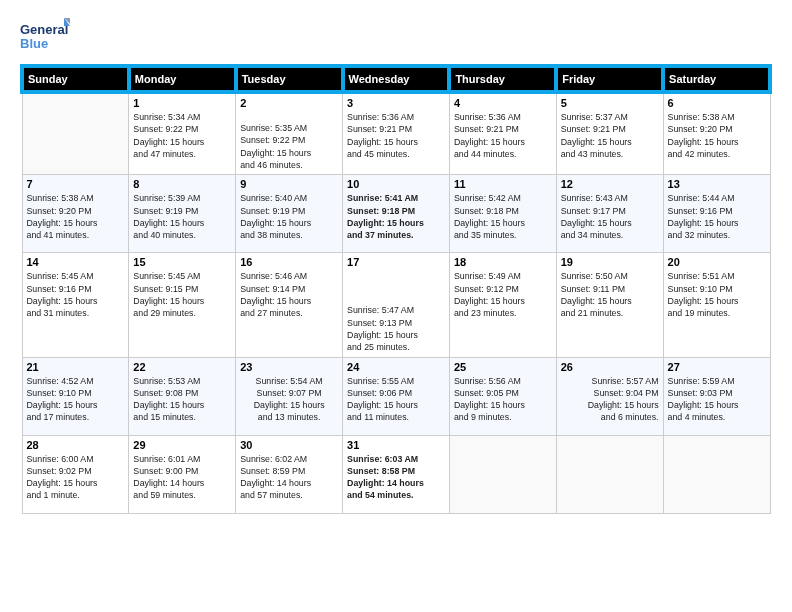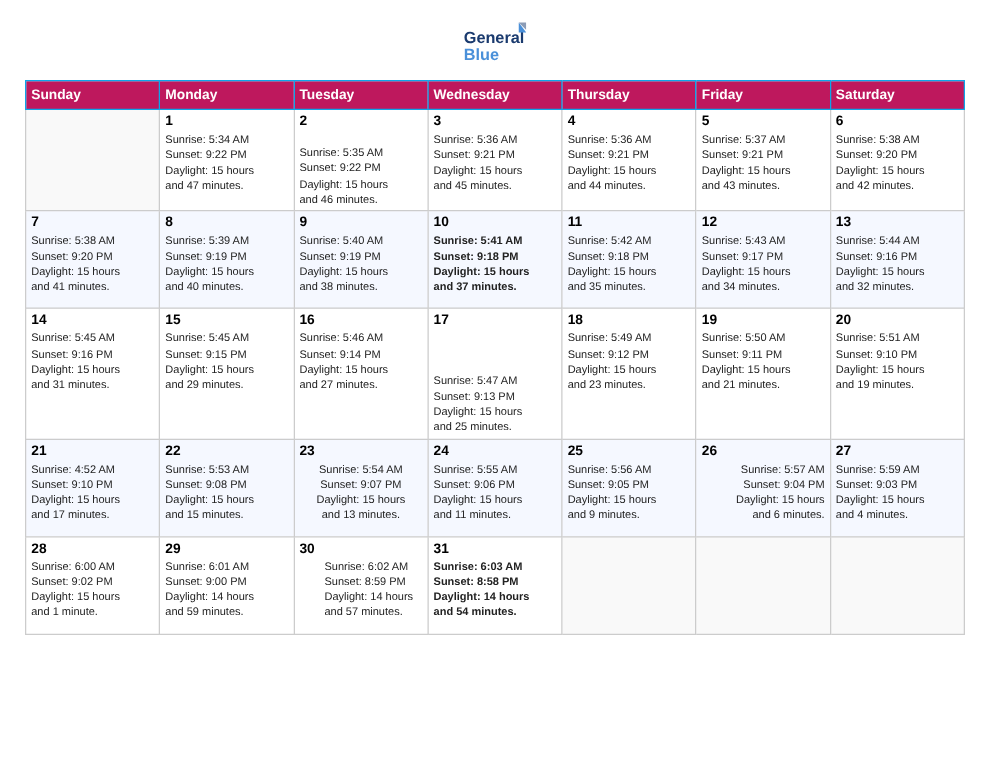--- a/index.html
+++ b/index.html
@@ -10,21 +10,21 @@
       background: #fff;
       overflow: hidden;
     }
     .page {
       width: 792px;
       height: 612px;
       padding: 16px 20px 10px 20px;
     }
     .header {
       display: flex;
-      justify-content: center;
+      justify-content: flex-start;
       align-items: flex-start;
       margin-bottom: 8px;
     }
     .logo {
       display: flex;
       flex-direction: column;
       align-items: flex-start;
     }
     .title-block {
       text-align: right;
@@ -39,27 +39,27 @@
       font-size: 14px;
       color: #333;
       margin-top: 2px;
     }
     table {
       width: 100%;
       border-collapse: collapse;
       font-size: 9.5px;
     }
     thead tr th {
-      background-color: #be185d;
+      background-color: #000000;
       color: #fff;
       padding: 5px 4px;
       text-align: left;
       font-size: 11px;
       font-weight: bold;
-      border: 1px solid #0ea5e9;
+      border: 4px solid #0ea5e9;
     }
     tbody tr td {
       border: 1px solid #ccc;
       vertical-align: top;
       padding: 3px 4px;
       width: calc(100% / 7);
       height: 78px;
     }
     tbody tr td .day-num {
       font-weight: bold;
@@ -324,21 +324,21 @@
           </td>
           <td>
             <span class="day-num">29</span>
             <div class="day-info" style="white-space: pre-line;">Sunrise: 6:01 AM
 Sunset: 9:00 PM
 Daylight: 14 hours
 and 59 minutes.</div>
           </td>
           <td>
             <span class="day-num">30</span>
-            <div class="day-info" style="white-space: pre-line; margin-left: 20px;">Sunrise: 6:02 AM
+            <div class="day-info" style="white-space: pre-line;">Sunrise: 6:02 AM
 Sunset: 8:59 PM
 Daylight: 14 hours
 and 57 minutes.</div>
           </td>
           <td>
             <span class="day-num">31</span>
             <div class="day-info" style="white-space: pre-line; font-weight: bold;">Sunrise: 6:03 AM
 Sunset: 8:58 PM
 Daylight: 14 hours
 and 54 minutes.</div>

